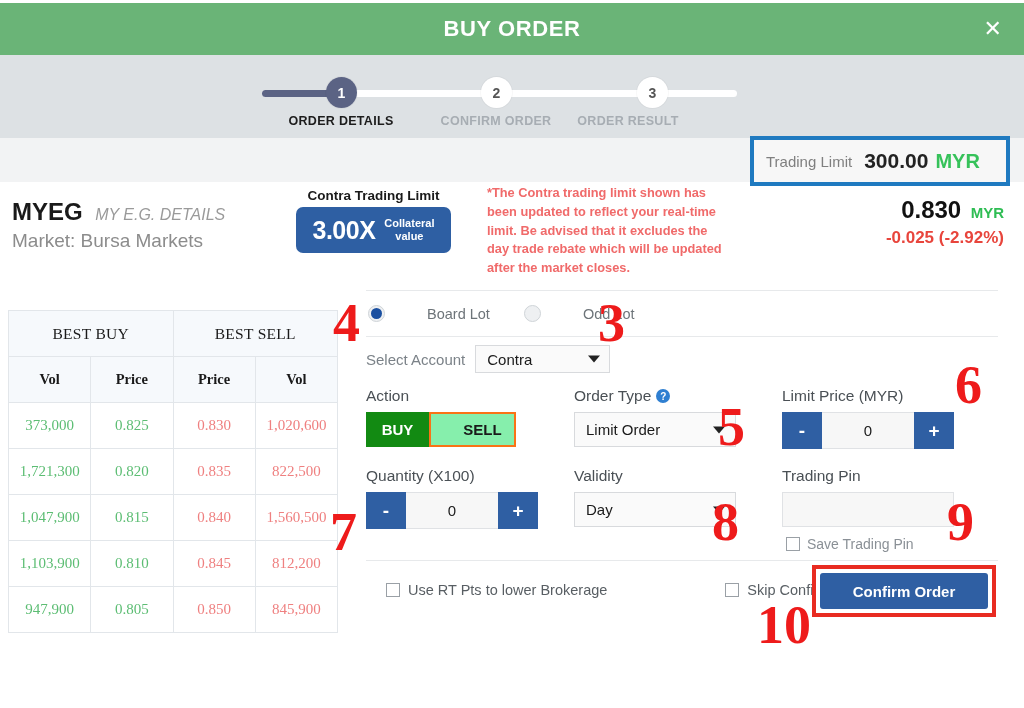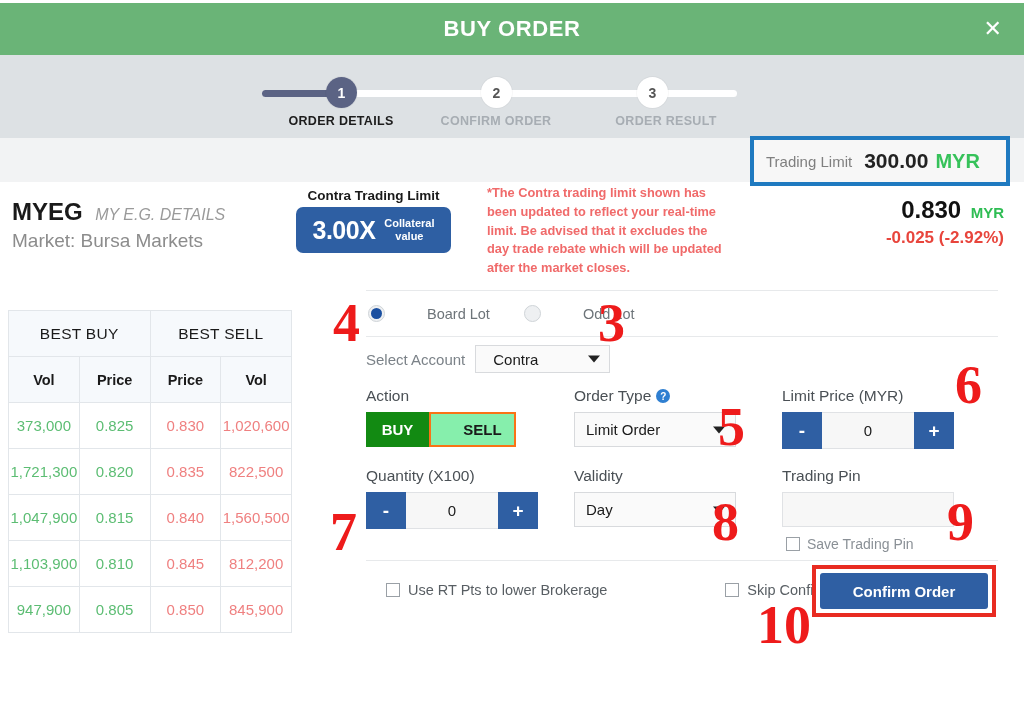--- a/index.html
+++ b/index.html
@@ -53,21 +53,21 @@
   .circ.c2{left:219px;}
   .circ.c3{left:375px;}
   .steplbl{
     position:absolute;top:37px;font-size:12.5px;font-weight:bold;
     letter-spacing:.3px;text-align:center;white-space:nowrap;
     color:#a7adb3;
   }
   .steplbl.active{color:#1c1c1c;}
   .steplbl.s1{left:79px;transform:translateX(-50%);}
   .steplbl.s2{left:234px;transform:translateX(-50%);}
-  .steplbl.s3{left:404px;transform:translateX(-50%);}
+  .steplbl.s3{left:366px;transform:translateX(-50%);}
 
   
   .greystrip{
     position:absolute;left:0;top:138px;width:1024px;height:44px;
     background:#f2f3f4;
   }
 
   
   .tl-wrap{
     position:absolute;left:750px;top:136px;width:260px;height:50px;
@@ -107,22 +107,22 @@
   
   .priceblk{
     position:absolute;right:20px;top:196px;text-align:right;
   }
   .last-price{font-size:24px;font-weight:bold;color:#111;}
   .last-cur{font-size:15px;color:#2fbd54;font-weight:bold;margin-left:5px;}
   .chg{font-size:17px;color:#e8453c;font-weight:bold;margin-top:4px;}
 
   
   .book{
-    position:absolute;left:8px;top:310px;width:284px;
-    border-collapse:collapse;table-layout:fixed;
+    position:absolute;left:8px;top:310px;width:330px;
+    border-collapse:collapse;table-layout:fixed;font-family:Liberation Serif, serif;
   }
   .book th,.book td{
     border:1px solid #e2e6ea;text-align:center;height:45px;
     font-size:15px;padding:0;
   }
   .book th.grp{background:#f6f9fc;font-size:15.5px;color:#1a1a1a;font-weight:normal;letter-spacing:.3px;}
   .book th.sub{background:#f6f9fc;font-size:14.5px;color:#1a1a1a;font-weight:bold;}
   .book td.buy{color:#5cbd73;}
   .book td.sell{color:#ef8080;}
 
@@ -139,21 +139,21 @@
   }
   .rdot.on{background:#eef0f2;}
   .rdot.on::after{content:"";width:11px;height:11px;border-radius:50%;background:#1a4fa0;}
   .rlabel{font-size:14.5px;color:#6d7479;margin-left:35px;}
 
   .acctrow{height:44px;display:flex;align-items:center;gap:10px;}
   .acct-label{font-size:15px;color:#7b8288;}
   .sel{
     position:relative;width:135px;height:28px;background:#fafafa;
     border:1px solid #d8dadd;box-sizing:border-box;
-    display:flex;align-items:center;padding-left:17px;
+    display:flex;align-items:center;padding-left:11px;
     font-size:15px;color:#1a1a1a;cursor:pointer;
   }
   .sel .caret{
     position:absolute;right:9px;top:50%;transform:translateY(-50%);
     width:0;height:0;border-left:6px solid transparent;border-right:6px solid transparent;
     border-top:7px solid #222;
   }
 
   .grid3{display:flex;gap:0;margin-top:6px;}
   .col{width:208px;}

